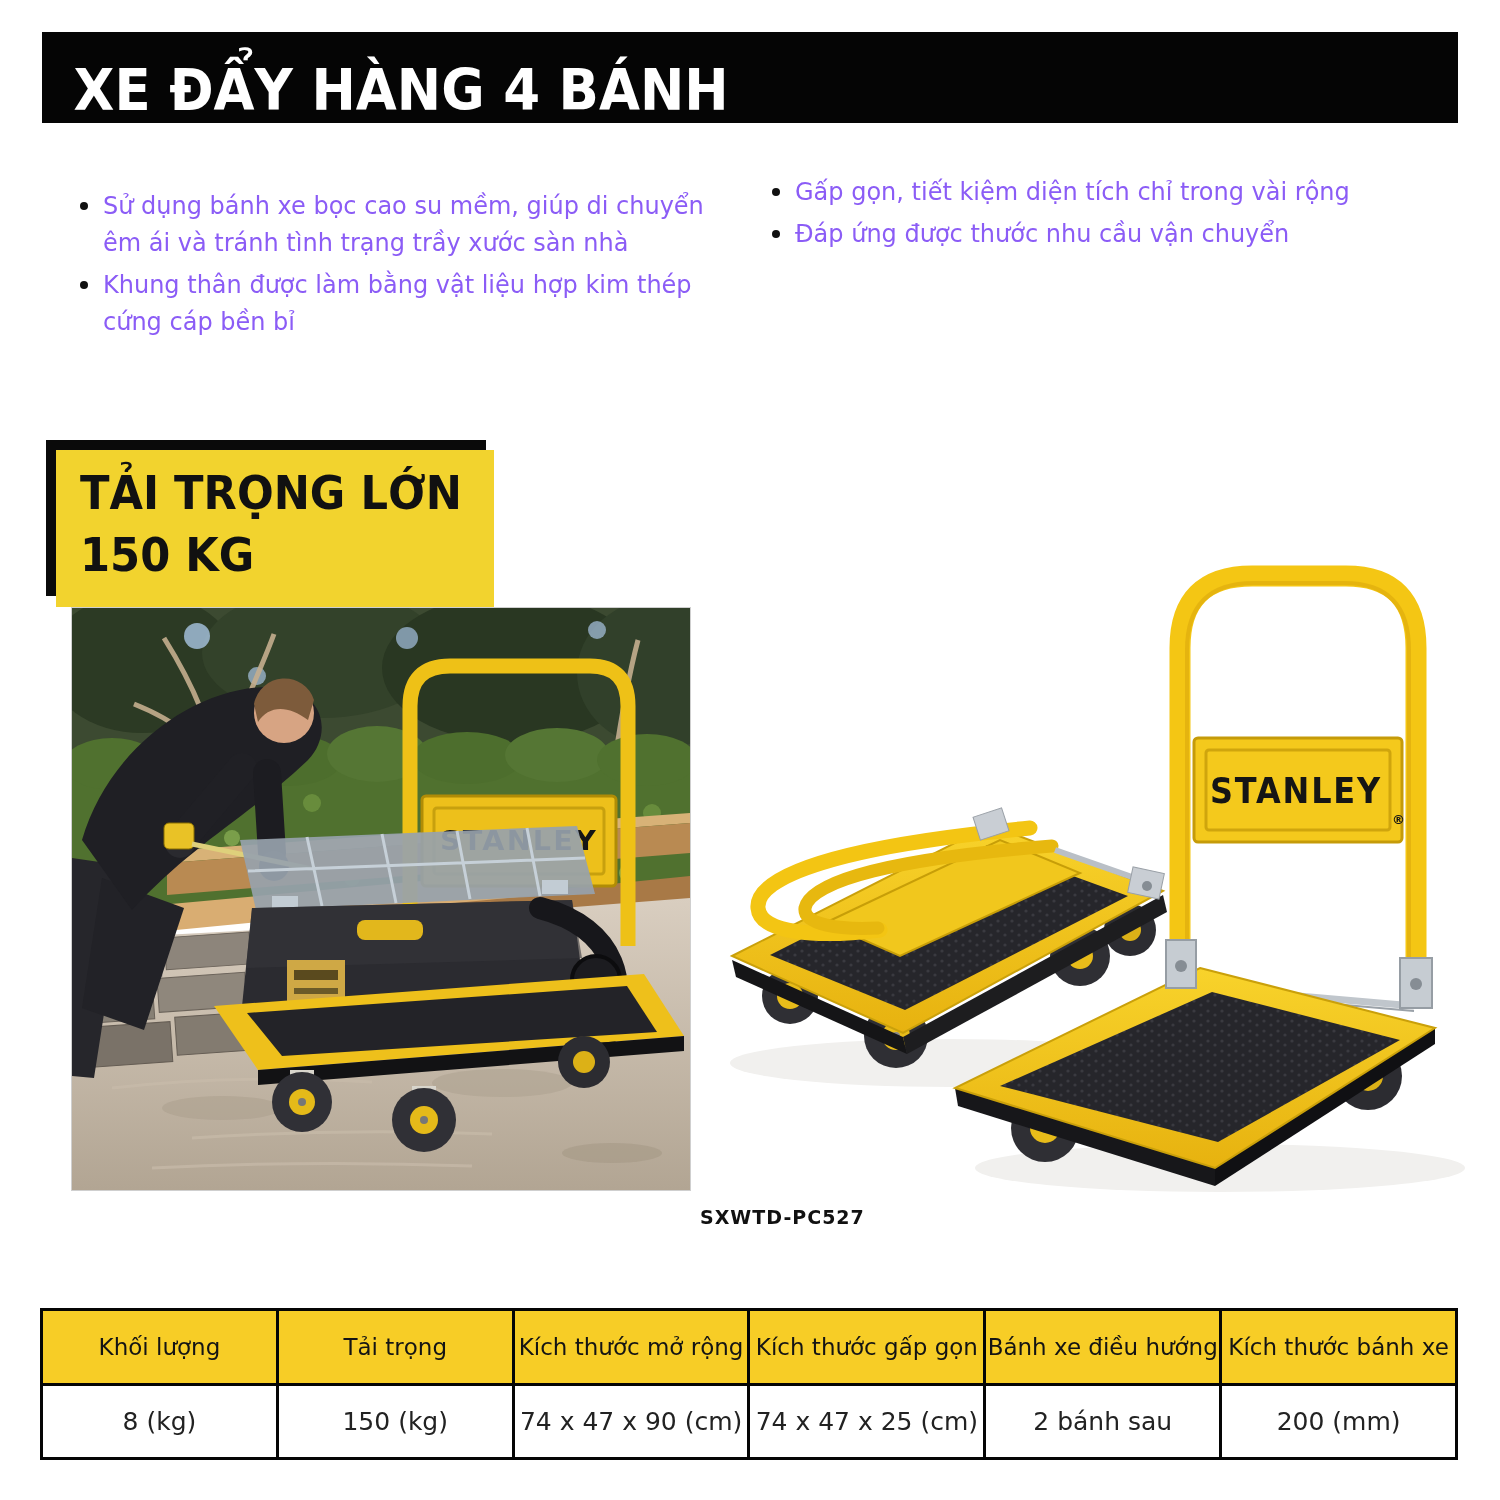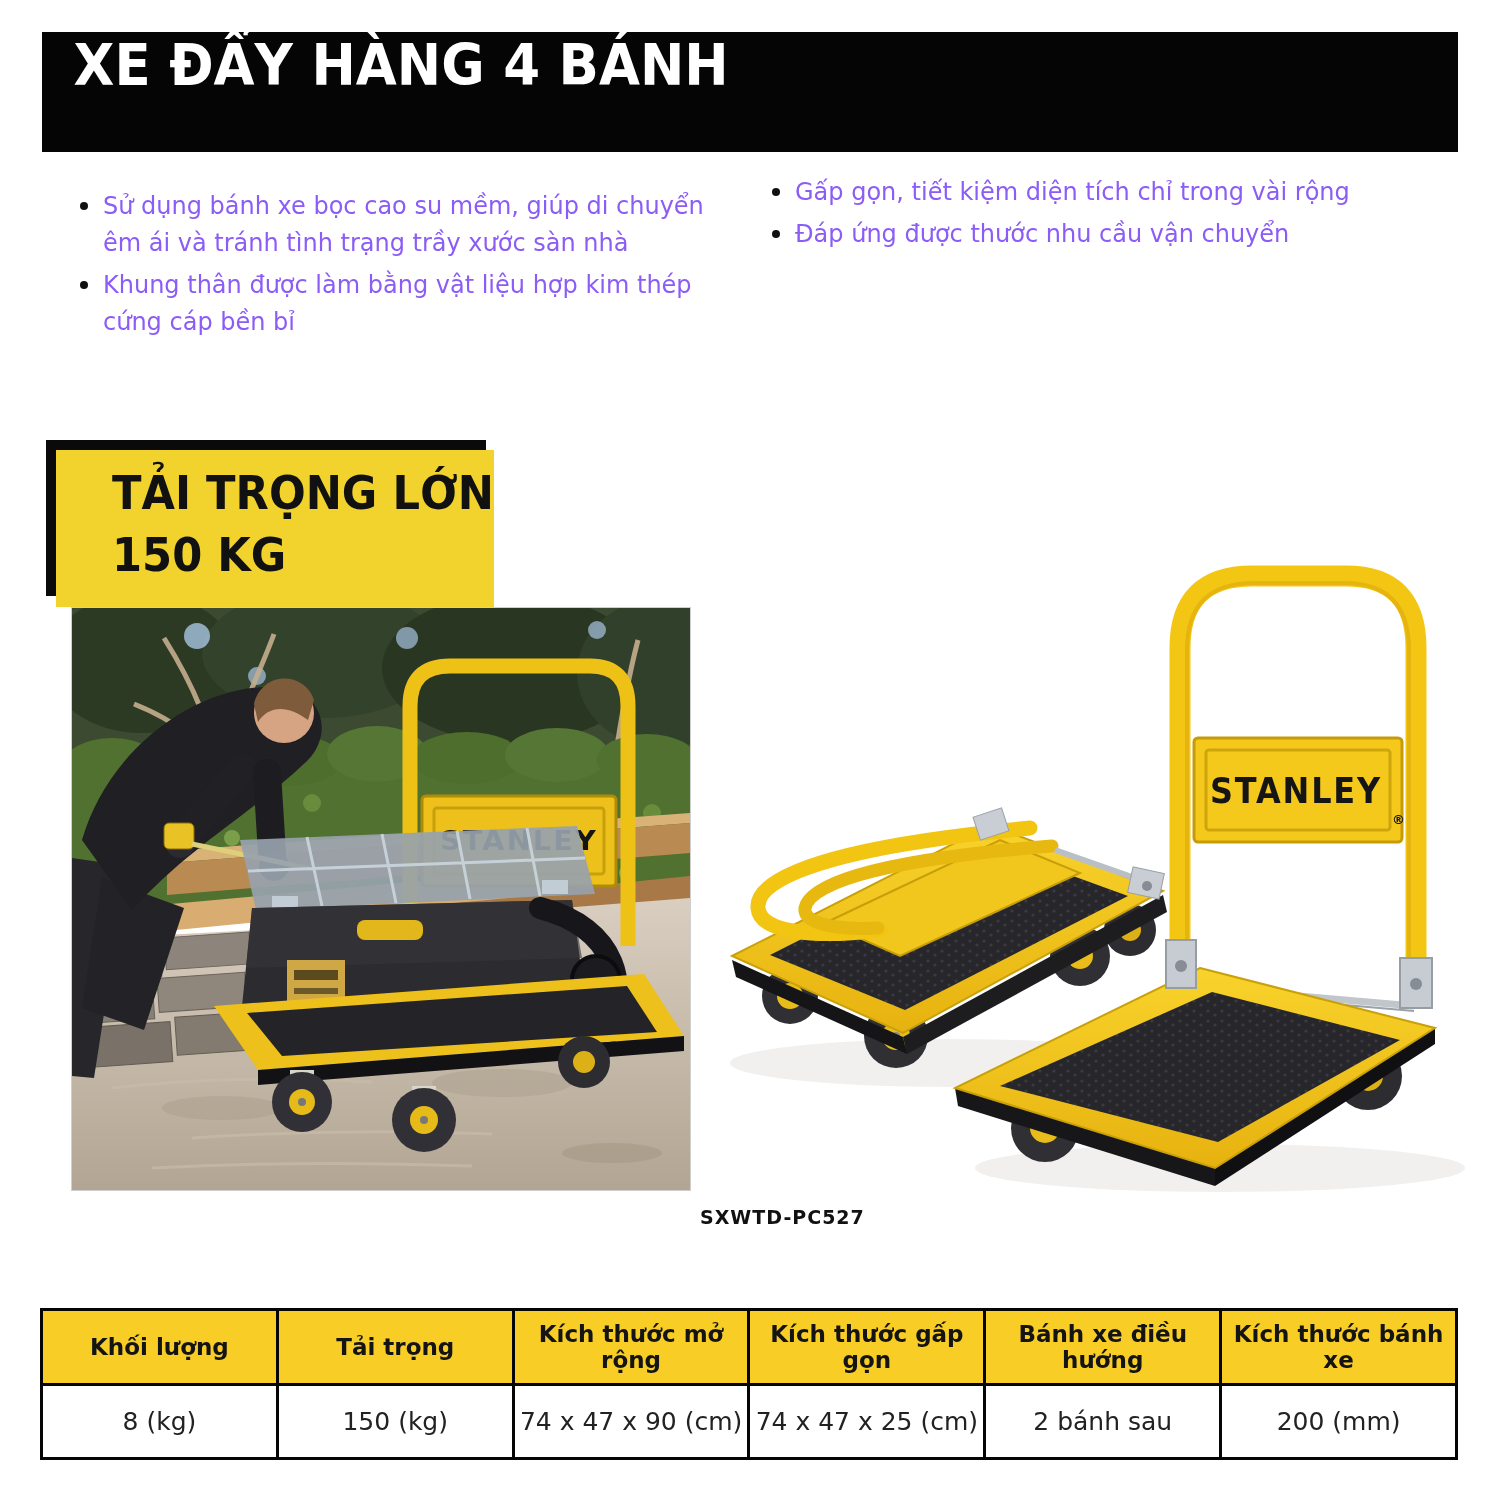--- a/index.html
+++ b/index.html
@@ -1,56 +1,56 @@
 <!DOCTYPE html>
 <html><head>
 <meta charset="utf-8">
 <style>
   html,body{margin:0;padding:0;background:#ffffff;}
   body{width:1500px;height:1500px;position:relative;overflow:hidden;
        font-family:"DejaVu Sans","Liberation Sans",sans-serif;color:#1e1e1e;}
   .abs{position:absolute;}
 
   
-  .title-bar{left:42px;top:32px;width:1416px;height:120px;background:#050505;
-             display:flex;align-items:flex-start;}
+  .title-bar{left:42px;top:32px;width:1416px;height:91px;background:#050505;
+             display:flex;align-items:flex-end;}
   .title-bar h1{margin:0;padding-left:34px;color:#ffffff;font-size:57px;font-weight:800;
                 letter-spacing:0px;white-space:nowrap;transform:scaleX(.93);transform-origin:left center;}
 
   
   ul.features{list-style:none;margin:0;padding:0;font-size:24px;line-height:37px;color:#8b5cf6;}
   ul.features li{position:relative;padding-left:27px;margin-bottom:5px;}
   ul.features li::before{content:"";position:absolute;left:4px;top:14px;width:8px;height:8px;
                          border-radius:50%;background:#111;}
   .col-left{left:76px;top:188px;width:648px;}
   .col-right{left:768px;top:174px;width:700px;}
 
   
   .badge{left:46px;top:440px;width:450px;height:168px;}
   .badge-shadow{left:0;top:0;width:440px;height:156px;background:#0a0a0a;}
   .badge-face{left:10px;top:10px;width:438px;height:157px;background:#F2D32E;
-              box-sizing:border-box;padding:12px 0 0 56px;}
+              box-sizing:border-box;padding:12px 0 0 24px;}
   .badge-face div{font-size:47px;font-weight:800;line-height:62px;color:#111;
                   white-space:nowrap;transform:scaleX(.92);transform-origin:left center;}
 
   
   .photo{left:72px;top:608px;width:618px;height:582px;box-shadow:0 0 0 1px #cfcfcf;}
   .product-shot{left:700px;top:478px;width:780px;height:724px;}
   svg{display:block;}
   .brand-text{font-family:"DejaVu Sans","Liberation Sans",sans-serif;font-weight:800;fill:#151515;}
 
   
   .model{left:700px;top:1206px;width:780px;font-size:19px;font-weight:700;
          letter-spacing:1px;color:#111;}
 
   
   table.specs{left:40px;top:1308px;width:1418px;border-collapse:collapse;table-layout:fixed;position:absolute;}
   table.specs th,table.specs td{border:3px solid #050505;text-align:center;vertical-align:middle;
          width:16.666%;}
-  table.specs th{background:#F7CD26;height:70px;font-size:23px;font-weight:700;color:#141414;}
+  table.specs th{background:#F7CD26;height:70px;font-size:23px;font-weight:400;color:#141414;}
   table.specs td{background:#ffffff;height:69px;font-size:25px;font-weight:400;color:#222;}
 </style>
 </head>
 <body>
 
 <div class="page">
 
   <header class="abs title-bar">
     <h1>XE ĐẨY HÀNG 4 BÁNH</h1>
   </header>

